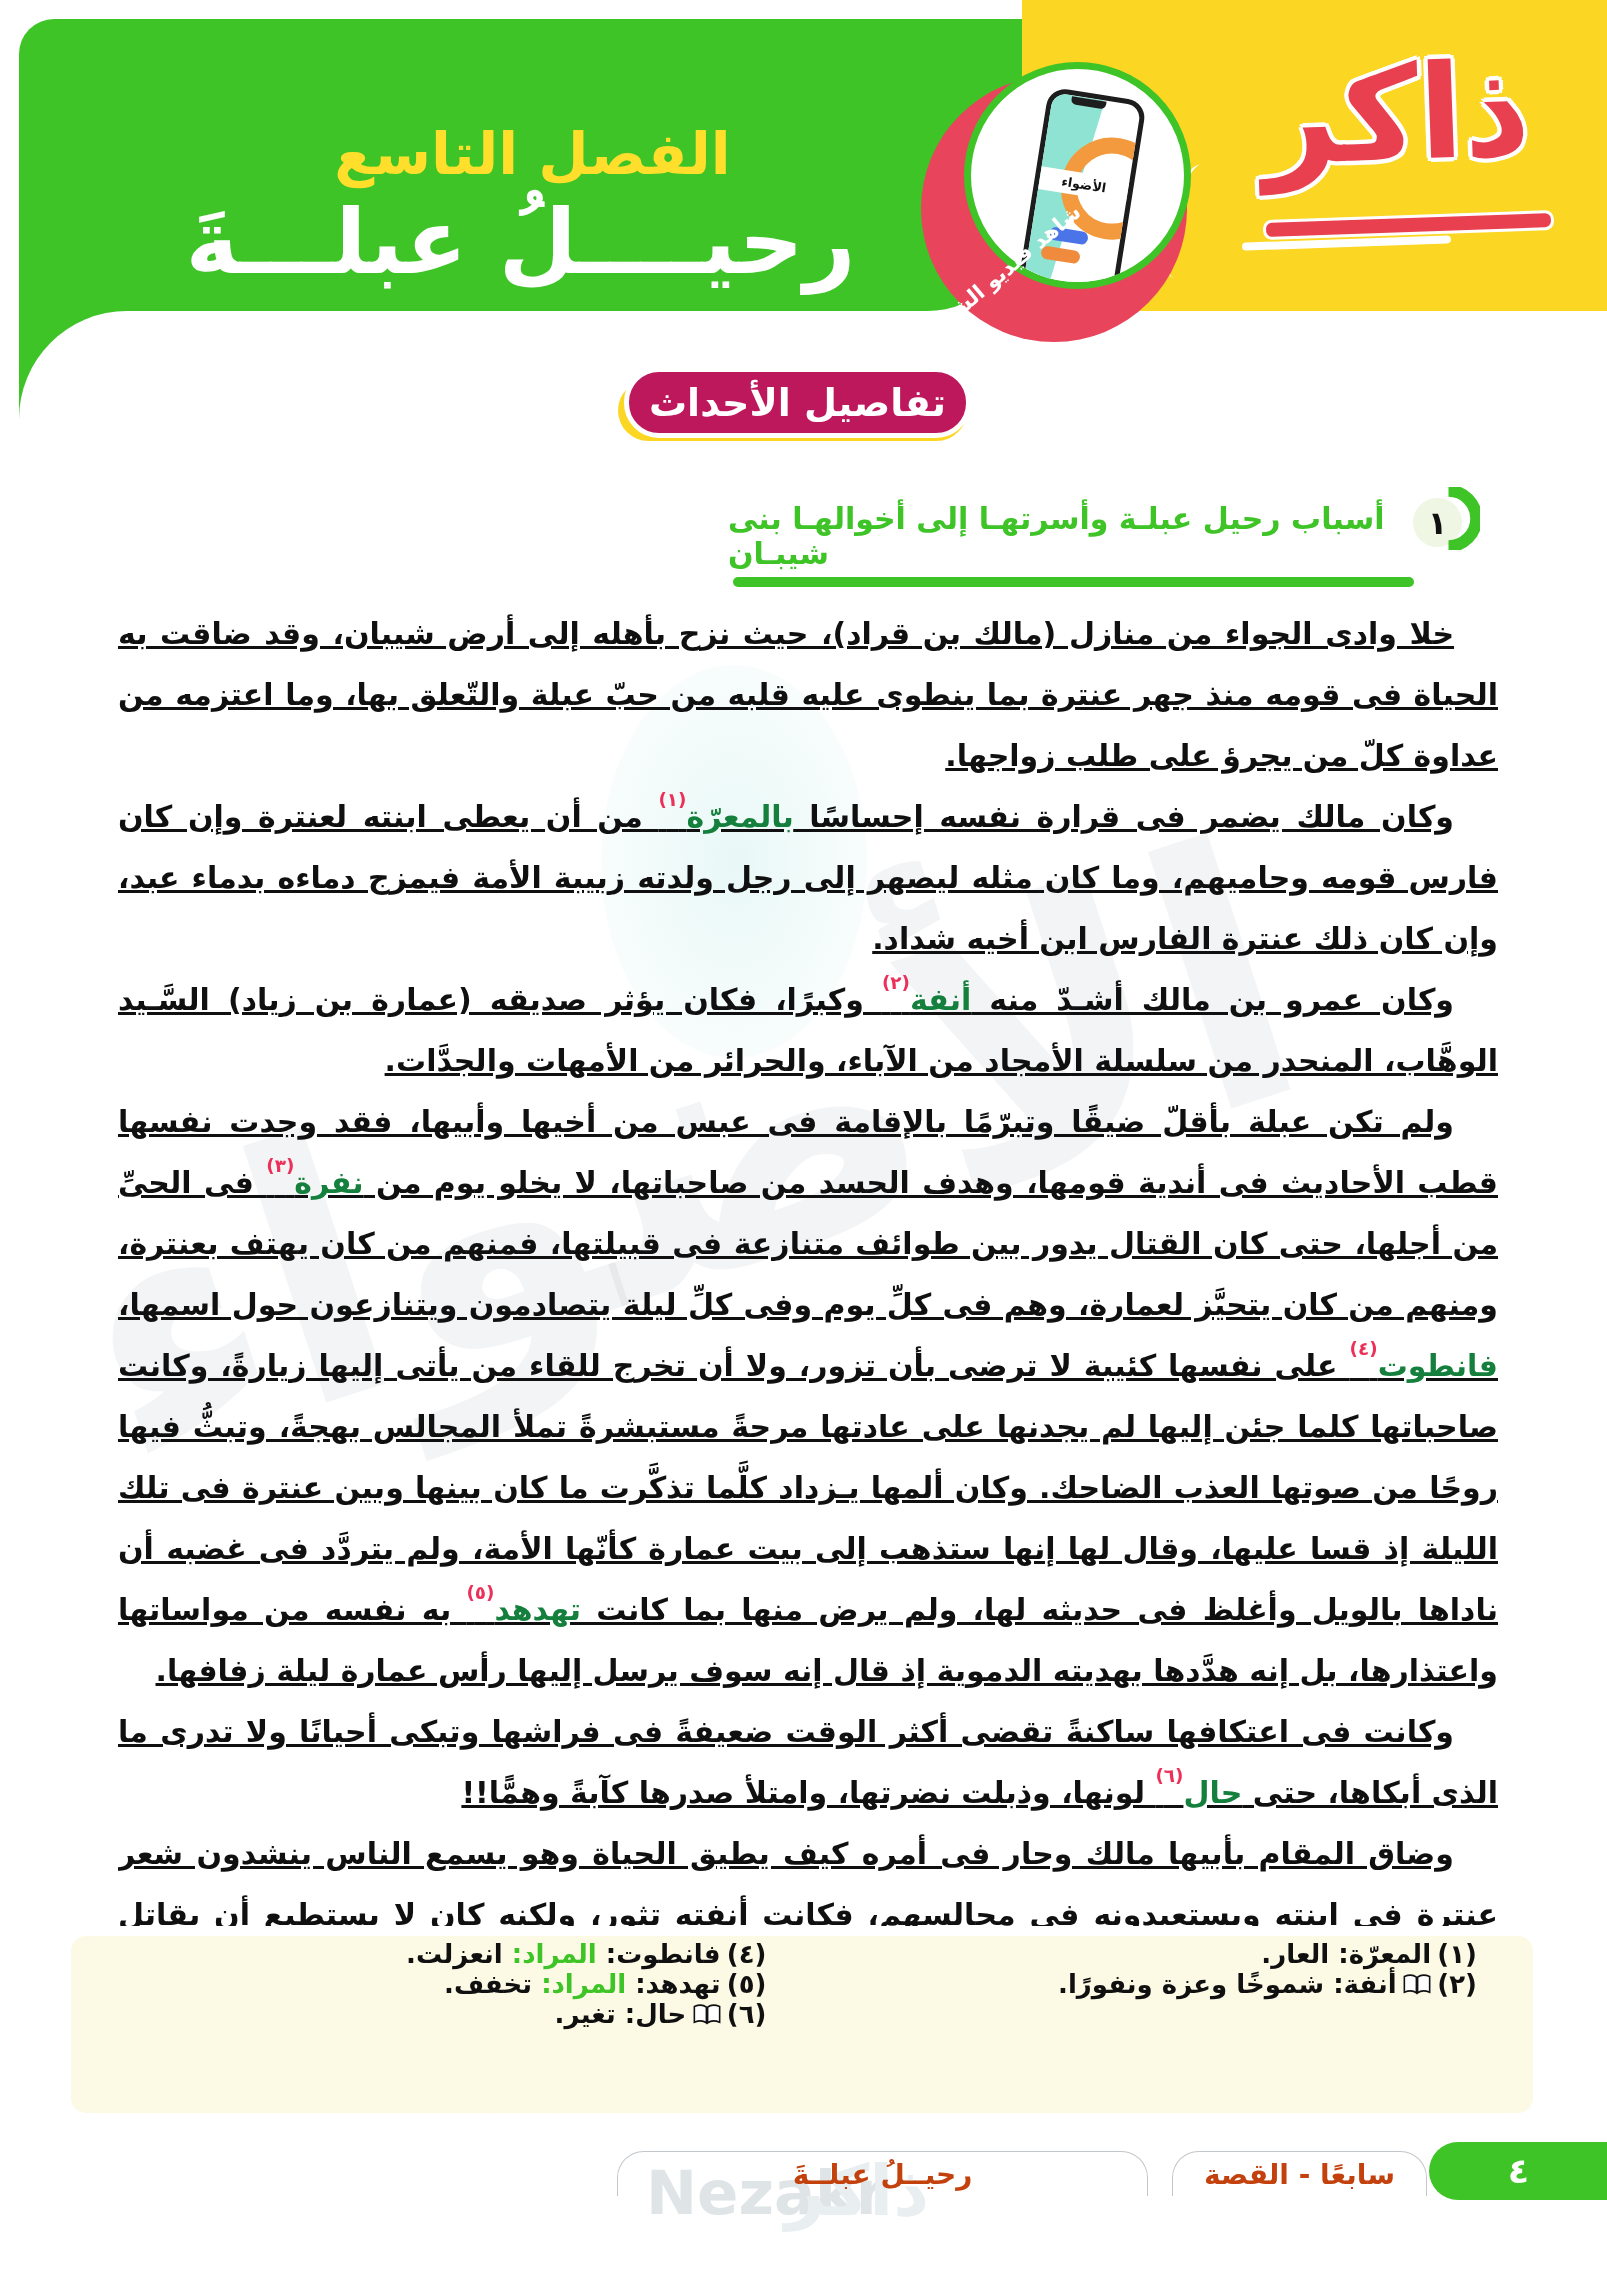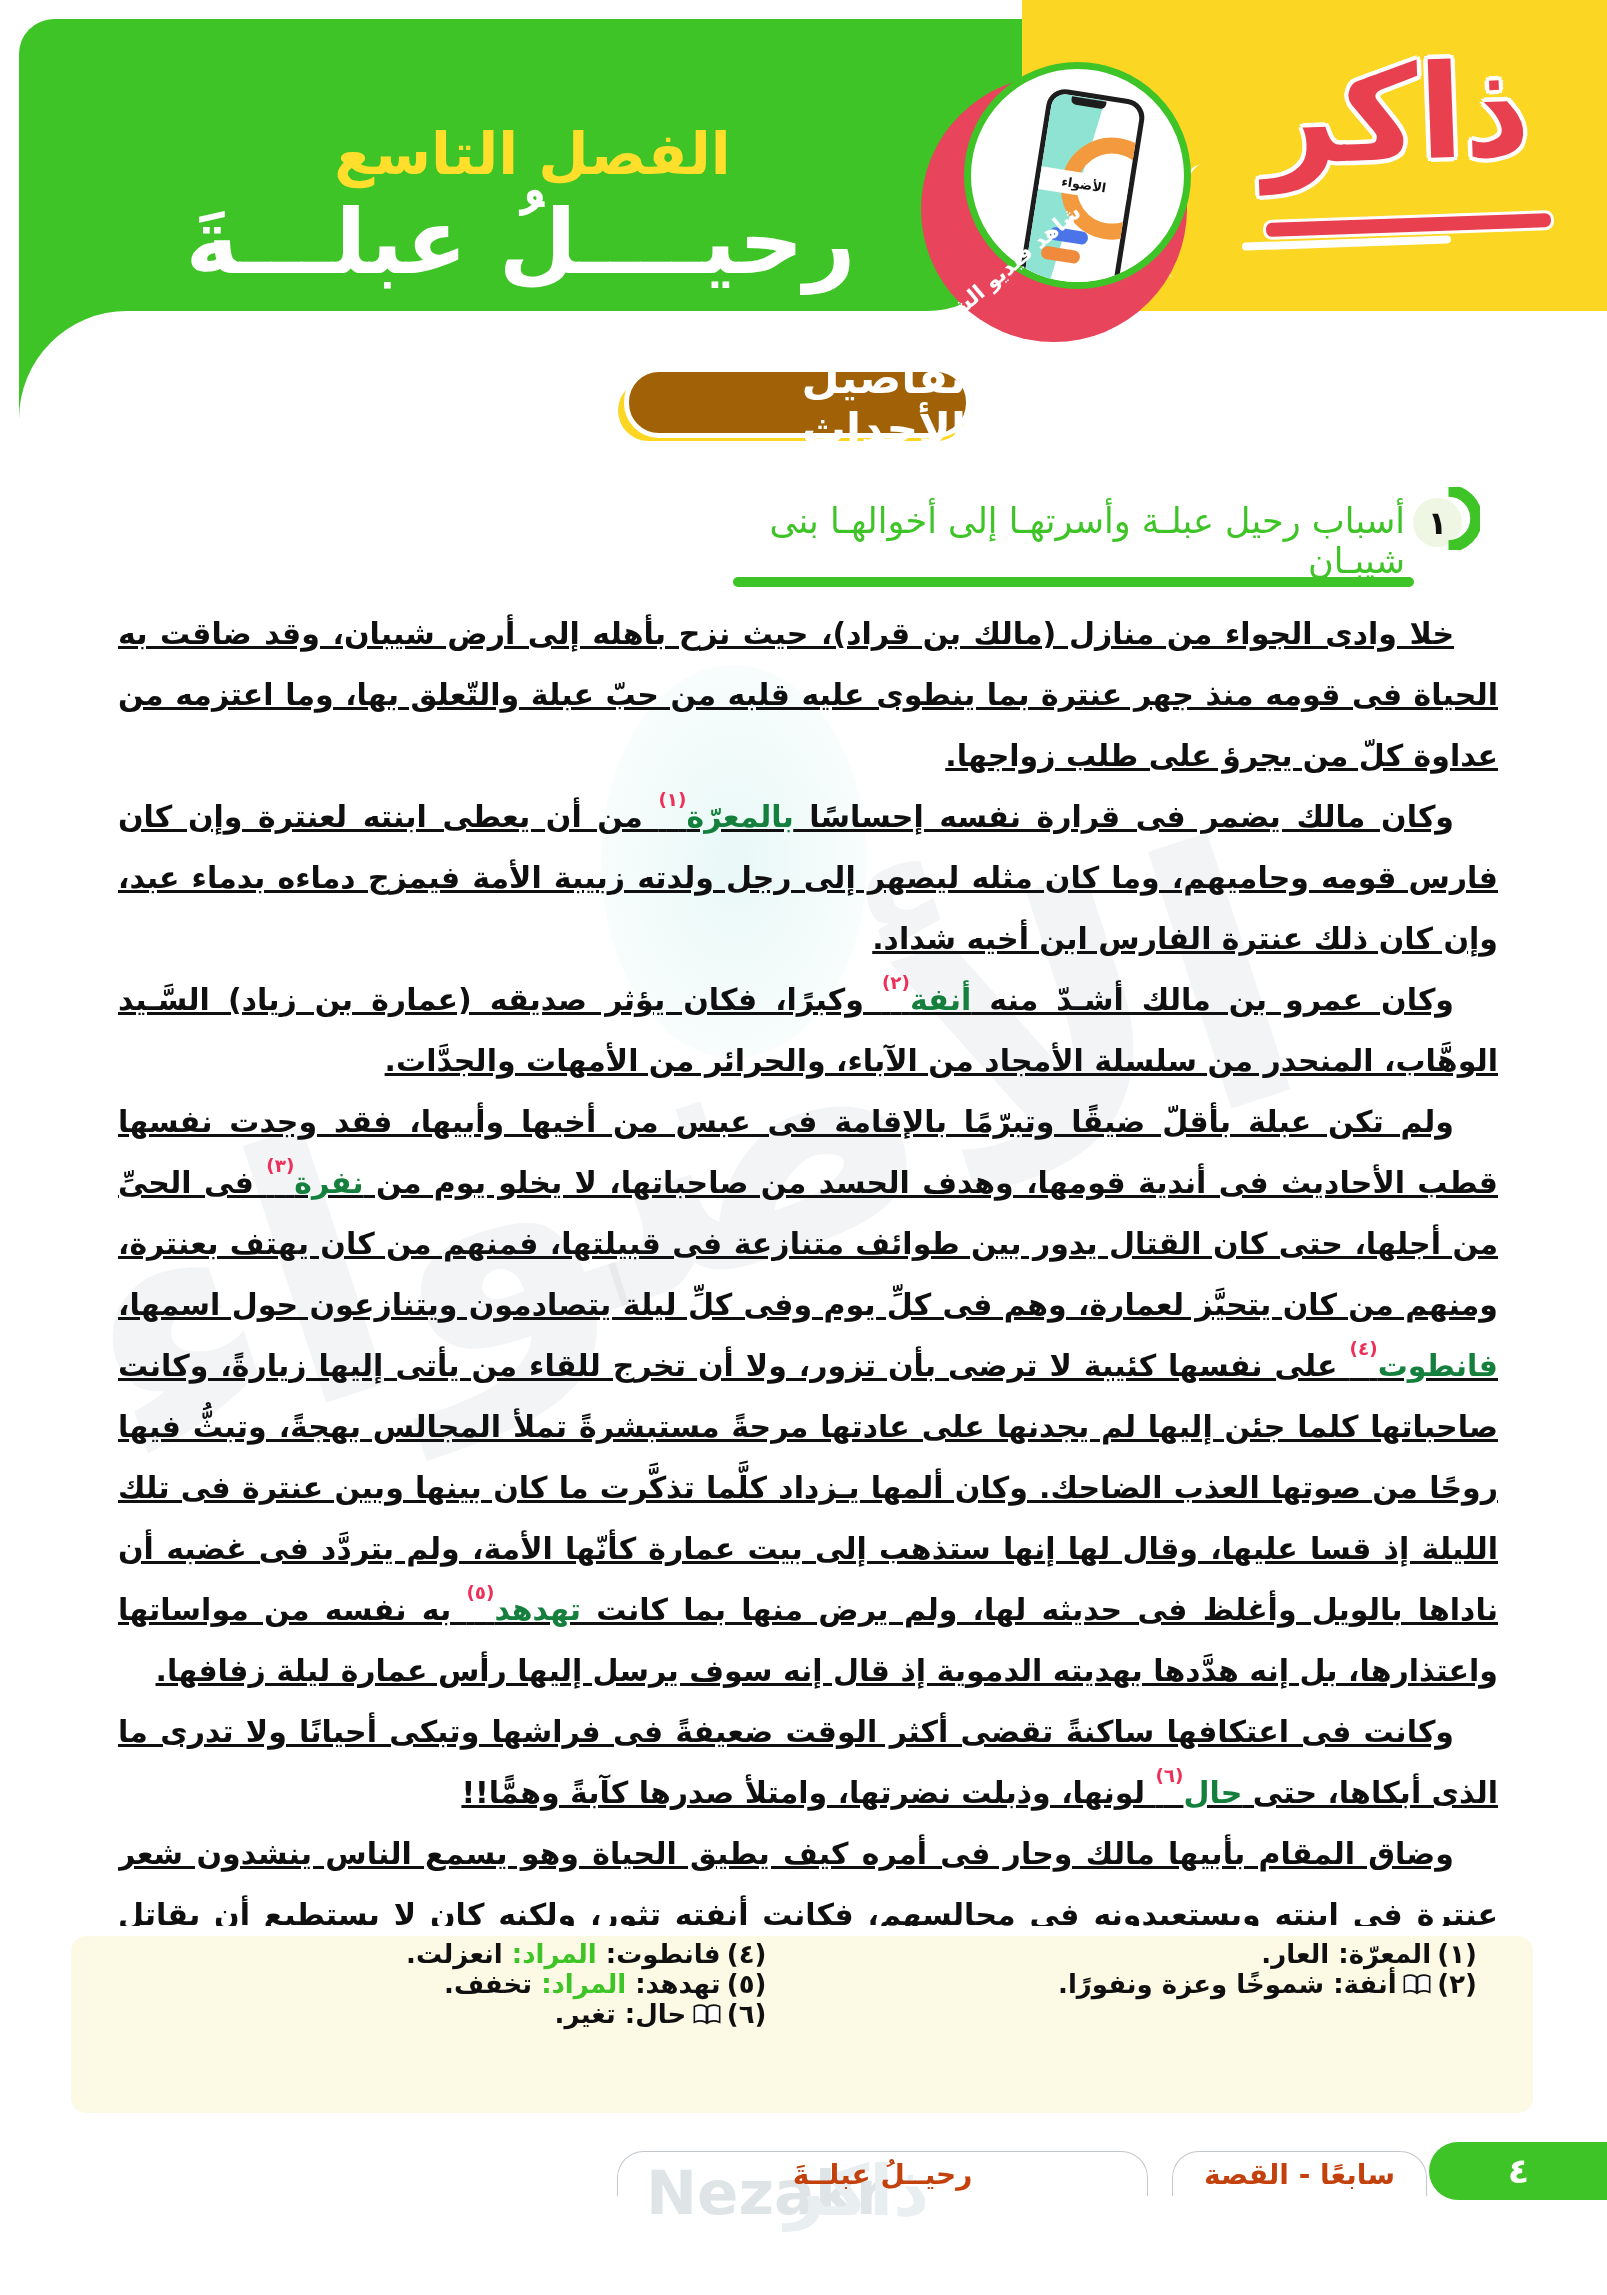--- a/index.html
+++ b/index.html
@@ -50,35 +50,35 @@
   }
   .phone-teal{position:absolute;left:-16px;top:0;width:54px;height:203px;background:#8FE3D2;transform:skewX(-8deg);}
   .phone-orange-ring{position:absolute;right:-35px;top:35px;width:70px;height:70px;border:16.5px solid #F49A3E;border-radius:50%;}
   .phone-logo{position:absolute;left:0;top:75px;width:100%;background:#ffffff;text-align:center;font-size:12.7px;font-weight:bold;color:#111;padding:3.8px 0;}
   .phone-pill-blue{position:absolute;left:17.7px;top:133px;width:39px;height:12.7px;background:#4A74E8;border-radius:6.3px;}
   .phone-pill-orange{position:absolute;left:12.7px;top:153px;width:39px;height:12.7px;background:#F08A3C;border-radius:6.3px;}
   .phone-notch{position:absolute;left:19px;top:1.3px;width:35px;height:7.6px;background:#1d1d1d;border-radius:0 0 5px 5px;}
   
   .detail-badge-yellow{position:absolute;left:618px;top:380px;width:349px;height:61px;background:#FBD622;border-radius:38px;z-index:3;}
   .detail-badge-pink{
-    position:absolute;left:624px;top:367px;width:337px;height:61px;background:#a16207;
+    position:absolute;left:624px;top:367px;width:337px;height:61px;background:#be185d;
     border:5px solid #ffffff;border-radius:35px;z-index:4;
     display:flex;align-items:center;justify-content:center;
-    color:#ffffff;font-size:44px;font-weight:bold;
+    color:#ffffff;font-size:38px;font-weight:bold;
   }
   
   .section-arc{position:absolute;left:1417px;top:487px;width:63px;height:63px;z-index:3;}
   .section-num-circle{
     position:absolute;left:1413px;top:498px;width:49px;height:49px;border-radius:50%;
     background:#EFF6E3;z-index:2;display:flex;align-items:center;justify-content:center;
     color:#101010;font-size:32px;font-weight:bold;
   }
   .section-title{
-    position:absolute;left:728px;top:501px;width:677px;text-align:right;z-index:3;
-    color:#3EC427;font-size:35px;font-weight:normal;
+    position:absolute;left:728px;top:501px;width:677px;text-align:left;z-index:3;
+    color:#3EC427;font-size:30px;font-weight:bold;
   }
   .section-underline{position:absolute;left:733px;top:577px;width:681px;height:10px;background:#3EC427;border-radius:5.7px;z-index:3;}
   
   .watermark-big{
     position:absolute;left:51px;top:950px;width:1266px;z-index:0;
     font-size:355px;font-weight:bold;color:rgba(90,105,115,0.07);
     transform:rotate(-18deg);text-align:center;pointer-events:none;
   }
   .watermark-teal{position:absolute;left:601px;top:665px;width:266px;height:393px;border-radius:50%;
     background:radial-gradient(ellipse at center, rgba(140,220,212,0.20), rgba(140,220,212,0)); z-index:0;}

